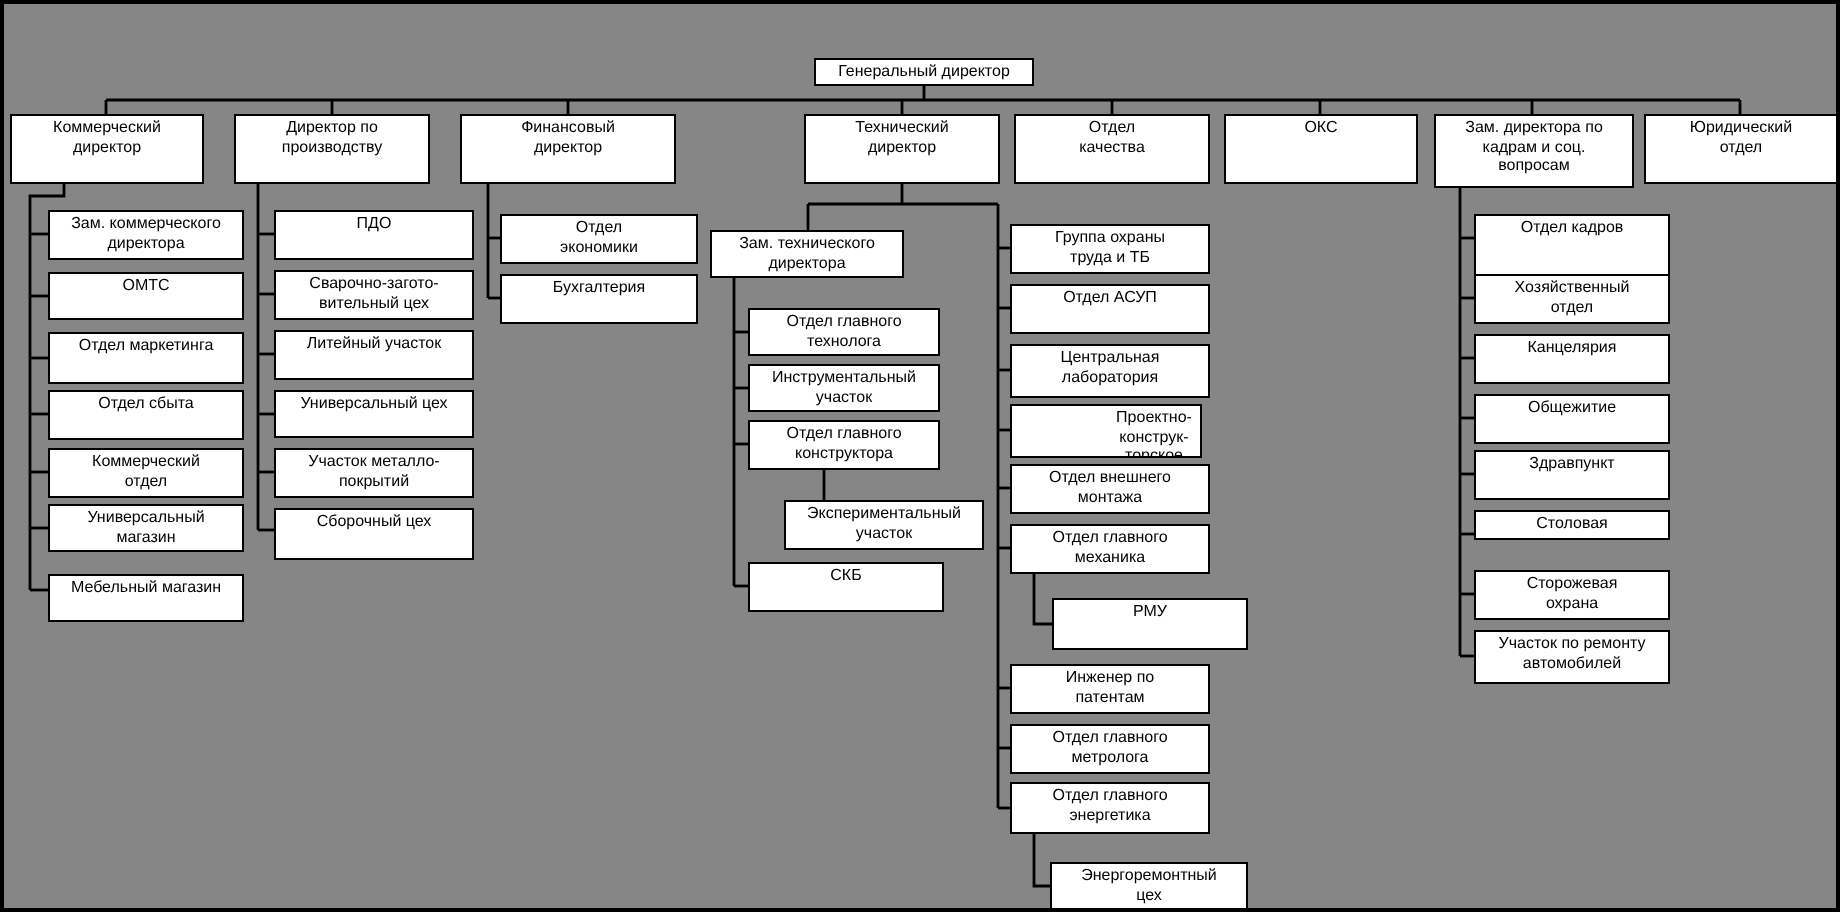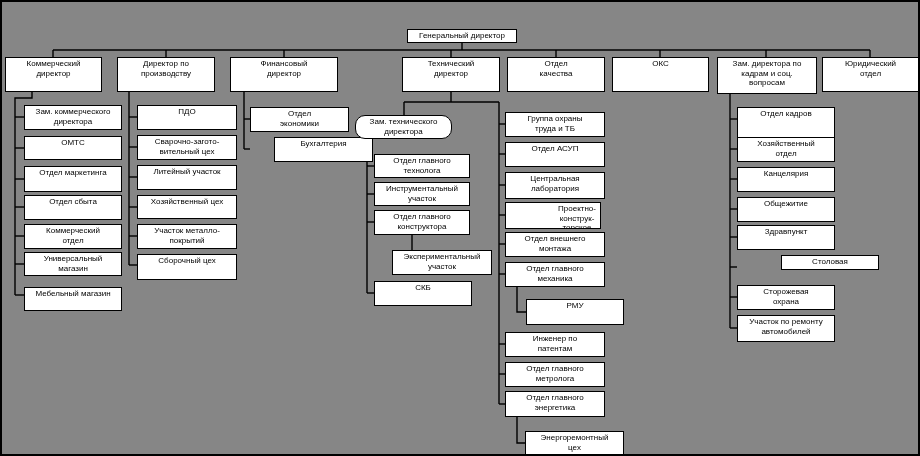--- a/index.html
+++ b/index.html
@@ -109,28 +109,28 @@
       <div class="box" style="left: 22px; top: 193px; width: 98px; height: 25px;"><span>Отдел сбыта</span></div>
       <div class="box" style="left: 22px; top: 222px; width: 98px; height: 25px;"><span>Коммерческий
 отдел</span></div>
       <div class="box" style="left: 22px; top: 250px; width: 98px; height: 24px;"><span>Универсальный
 магазин</span></div>
       <div class="box" style="left: 22px; top: 285px; width: 98px; height: 24px;"><span>Мебельный магазин</span></div>
       <div class="box" style="left: 135px; top: 103px; width: 100px; height: 25px;"><span>ПДО</span></div>
       <div class="box" style="left: 135px; top: 133px; width: 100px; height: 25px;"><span>Сварочно-загото-
 вительный цех</span></div>
       <div class="box" style="left: 135px; top: 163px; width: 100px; height: 25px;"><span>Литейный участок</span></div>
-      <div class="box" style="left: 135px; top: 193px; width: 100px; height: 24px;"><span>Хозяйственный цех</span></div>
+      <div class="box" style="left: 135px; top: 193px; width: 100px; height: 24px;"><span>Универсальный цех</span></div>
       <div class="box" style="left: 135px; top: 222px; width: 100px; height: 25px;"><span>Участок металло-
 покрытий</span></div>
       <div class="box" style="left: 135px; top: 252px; width: 100px; height: 26px;"><span>Сборочный цех</span></div>
       <div class="box" style="left: 248px; top: 105px; width: 99px; height: 25px;"><span>Отдел
 экономики</span></div>
-      <div class="box" style="left: 248px; top: 135px; width: 99px; height: 25px; margin-left: 24px;"><span>Бухгалтерия</span></div>
-      <div class="box" style="left: 353px; top: 113px; width: 97px; height: 24px; border-radius: 10px;"><span>Зам. технического
+      <div class="box" style="left: 248px; top: 135px; width: 99px; height: 25px;"><span>Бухгалтерия</span></div>
+      <div class="box" style="left: 353px; top: 113px; width: 97px; height: 24px;"><span>Зам. технического
 директора</span></div>
       <div class="box" style="left: 372px; top: 152px; width: 96px; height: 24px;"><span>Отдел главного
 технолога</span></div>
       <div class="box" style="left: 372px; top: 180px; width: 96px; height: 24px;"><span>Инструментальный
 участок</span></div>
       <div class="box" style="left: 372px; top: 208px; width: 96px; height: 25px;"><span>Отдел главного
 конструктора</span></div>
       <div class="box" style="left: 390px; top: 248px; width: 100px; height: 25px;"><span>Экспериментальный
 участок</span></div>
       <div class="box" style="left: 372px; top: 279px; width: 98px; height: 25px;"><span>СКБ</span></div>
@@ -153,19 +153,19 @@
       <div class="box" style="left: 503px; top: 389px; width: 100px; height: 26px;"><span>Отдел главного
 энергетика</span></div>
       <div class="box" style="left: 523px; top: 429px; width: 99px; height: 25px;"><span>Энергоремонтный
 цех</span></div>
       <div class="box" style="left: 735px; top: 105px; width: 98px; height: 42px;"><span>Отдел кадров</span></div>
       <div class="box" style="left: 735px; top: 135px; width: 98px; height: 25px;"><span>Хозяйственный
 отдел</span></div>
       <div class="box" style="left: 735px; top: 165px; width: 98px; height: 25px;"><span>Канцелярия</span></div>
       <div class="box" style="left: 735px; top: 195px; width: 98px; height: 25px;"><span>Общежитие</span></div>
       <div class="box" style="left: 735px; top: 223px; width: 98px; height: 25px;"><span>Здравпункт</span></div>
-      <div class="box" style="left: 779px; top: 253px; width: 98px; height: 15px;"><span>Столовая</span></div>
+      <div class="box" style="left: 735px; top: 253px; width: 98px; height: 15px;"><span>Столовая</span></div>
       <div class="box" style="left: 735px; top: 283px; width: 98px; height: 25px;"><span>Сторожевая
 охрана</span></div>
       <div class="box" style="left: 735px; top: 313px; width: 98px; height: 27px;"><span>Участок по ремонту
 автомобилей</span></div>
     </div>
 </div>
 
 </body></html>

